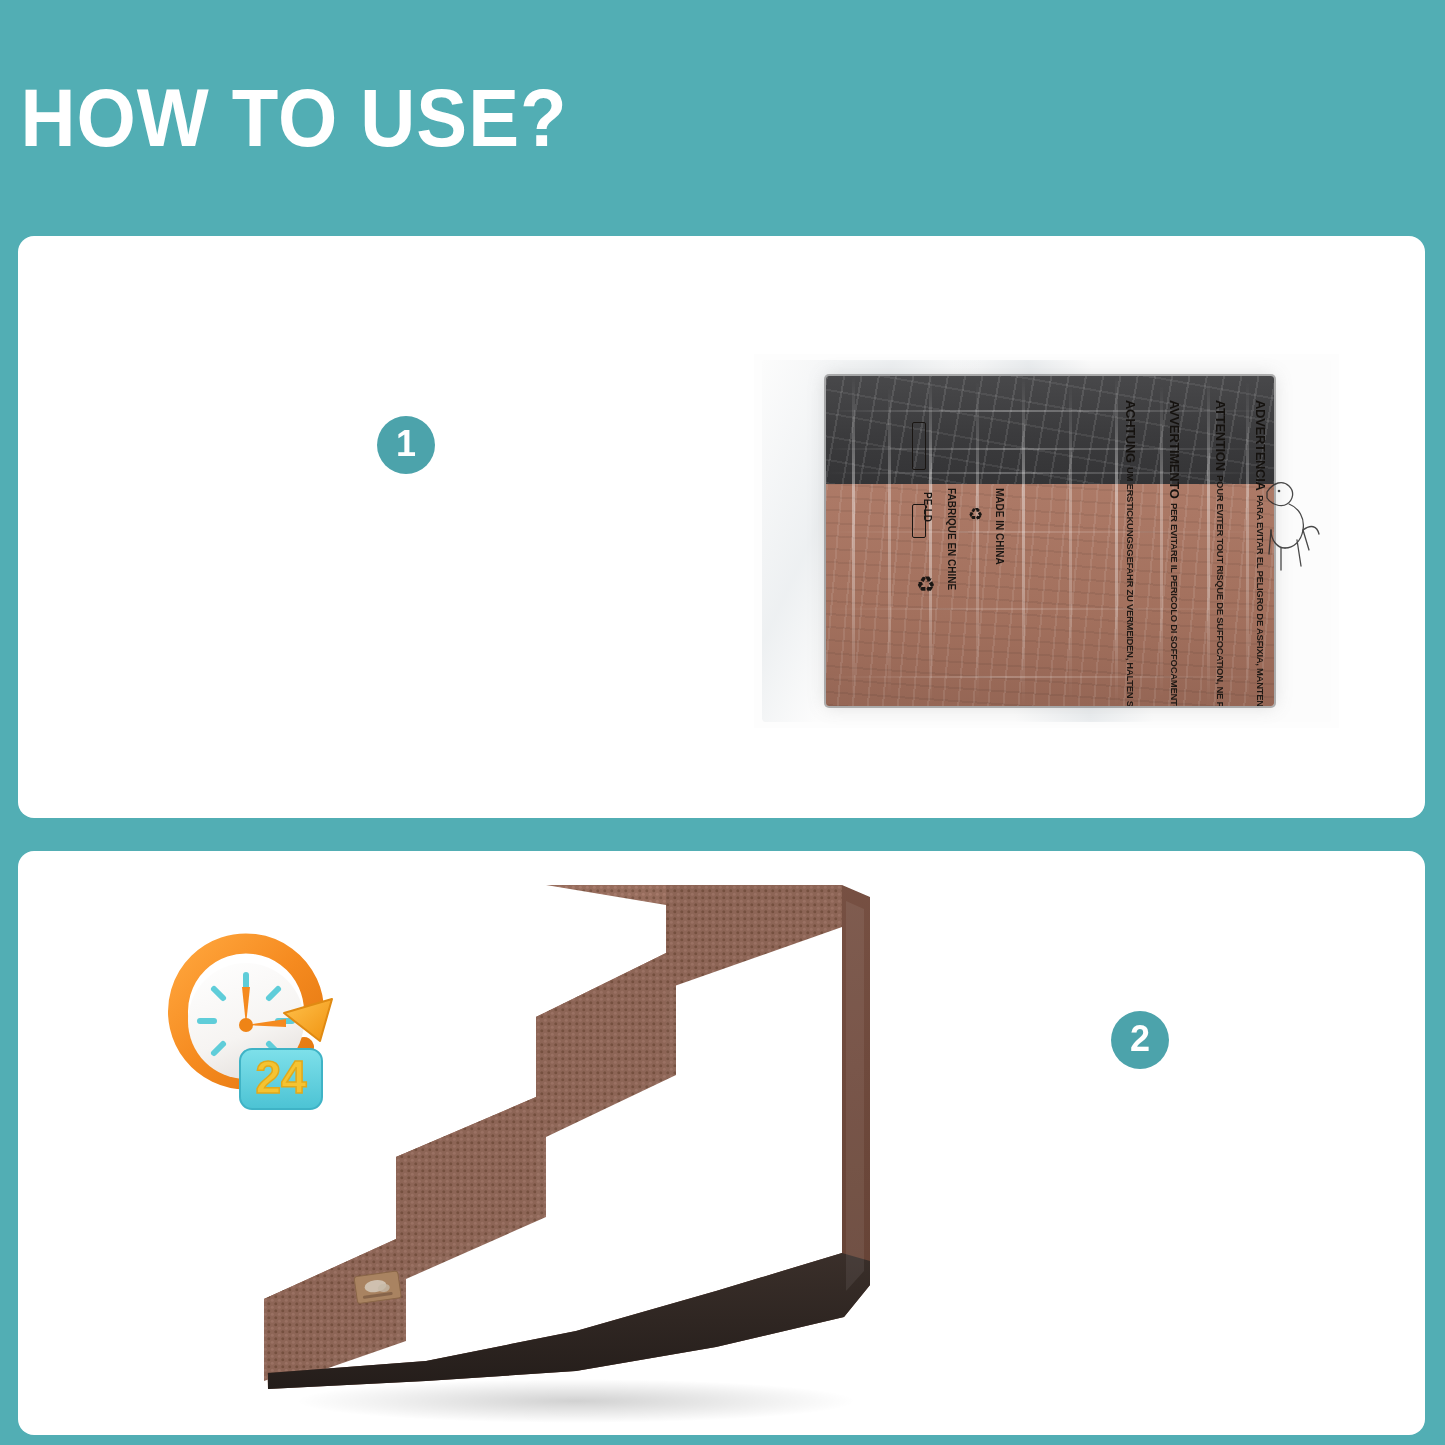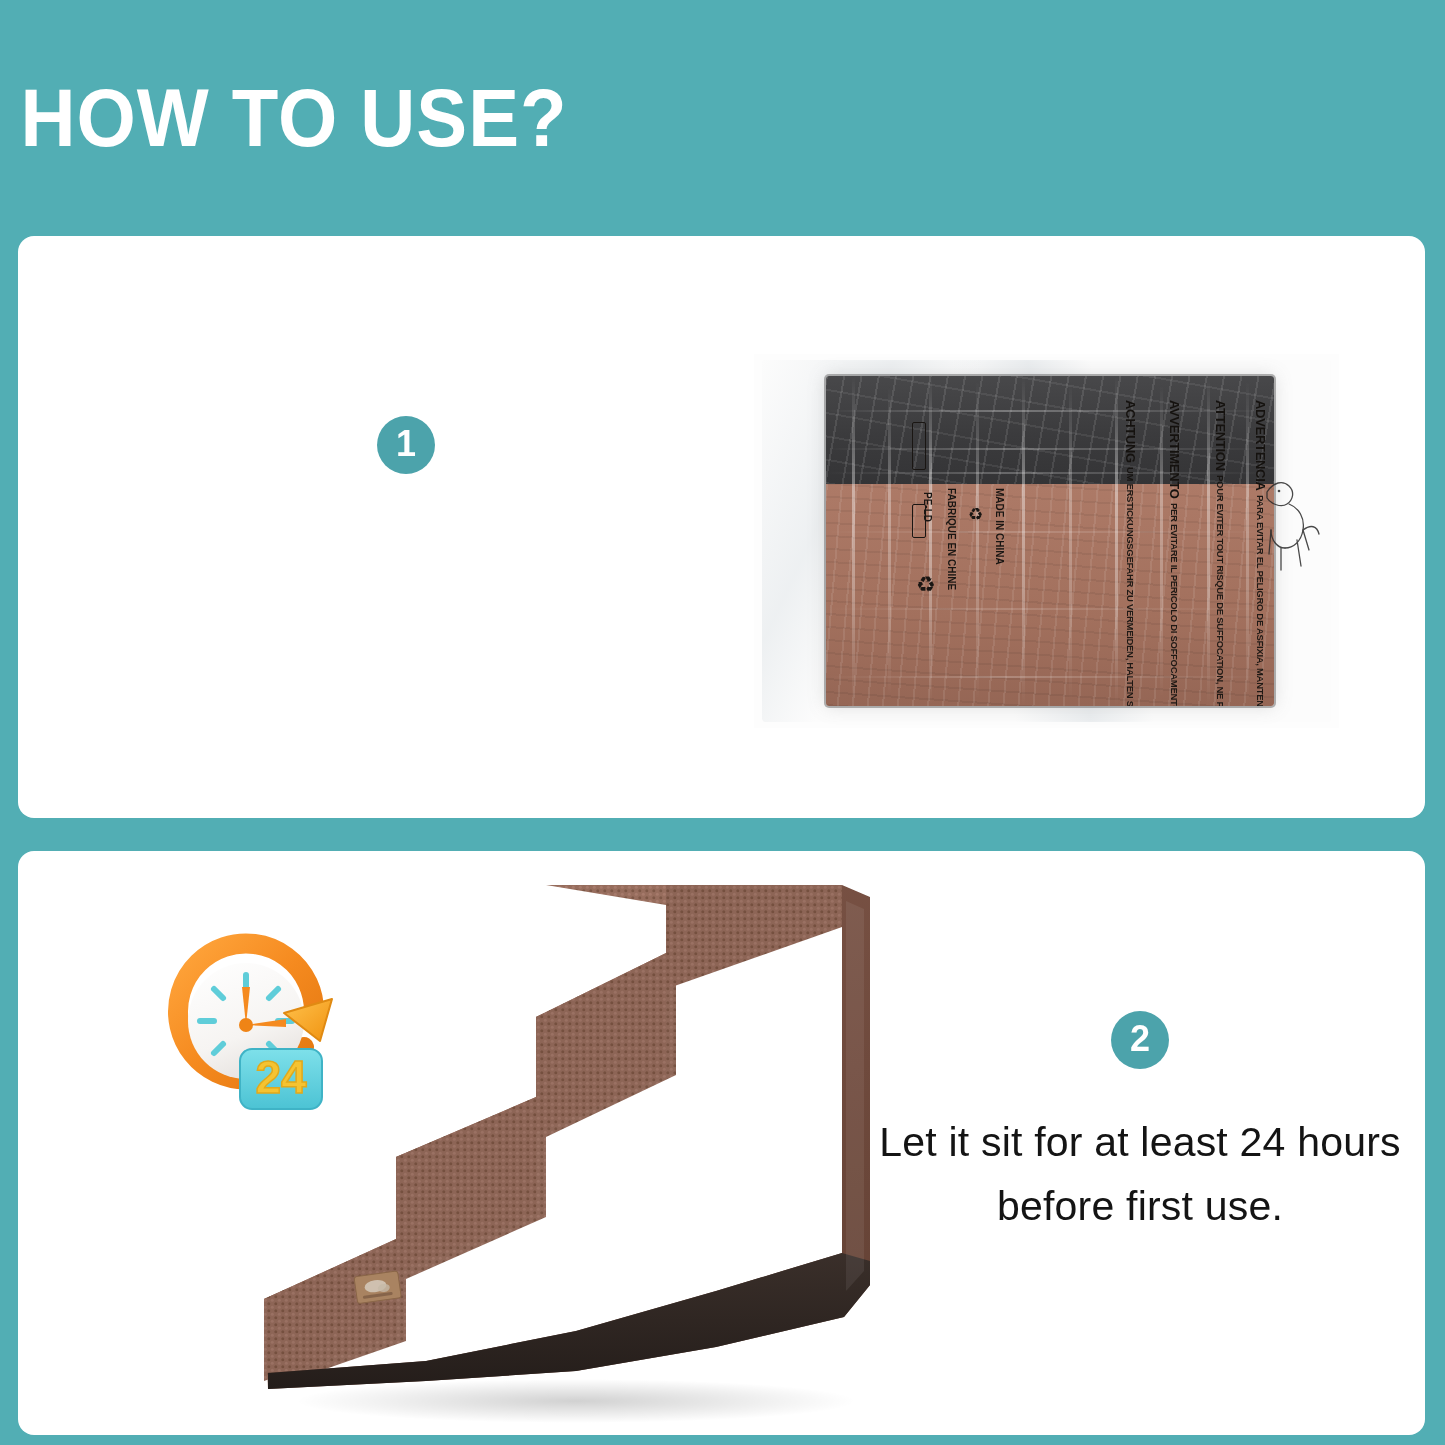--- a/index.html
+++ b/index.html
@@ -375,15 +375,14 @@
     <g transform="translate(108,416) rotate(-8)">
       <rect x="0" y="0" width="44" height="27" rx="3" fill="#a98361" stroke="#8a6648" stroke-width="1"></rect>
       <ellipse cx="20" cy="12" rx="11" ry="6" fill="#d6cbbd" opacity="0.85"></ellipse>
       <ellipse cx="28" cy="15" rx="6" ry="4" fill="#c6b9a8" opacity="0.8"></ellipse>
       <rect x="6" y="20" width="30" height="3" rx="1.5" fill="#6f503a" opacity="0.6"></rect>
     </g>
   </svg>
 
   <div class="step-text-block" id="step-2-block">
     <div class="badge">2</div>
-    <div class="step-copy">Let it sit for at least 24 hours before first use.</div>
   </div>
 </div>
 
 </body></html>

